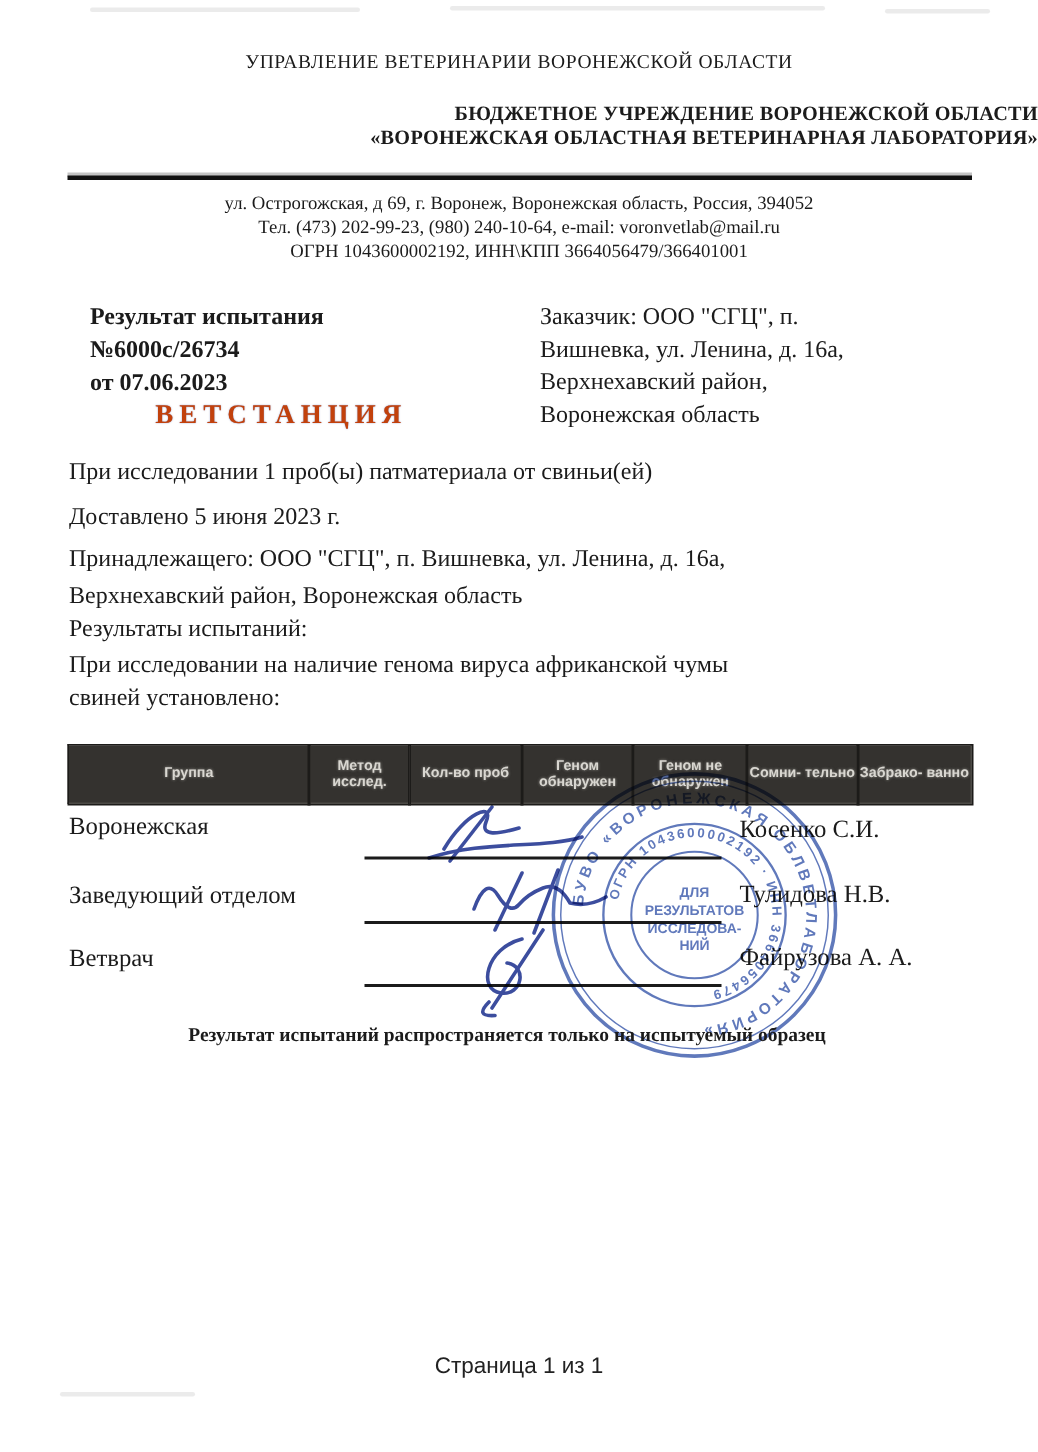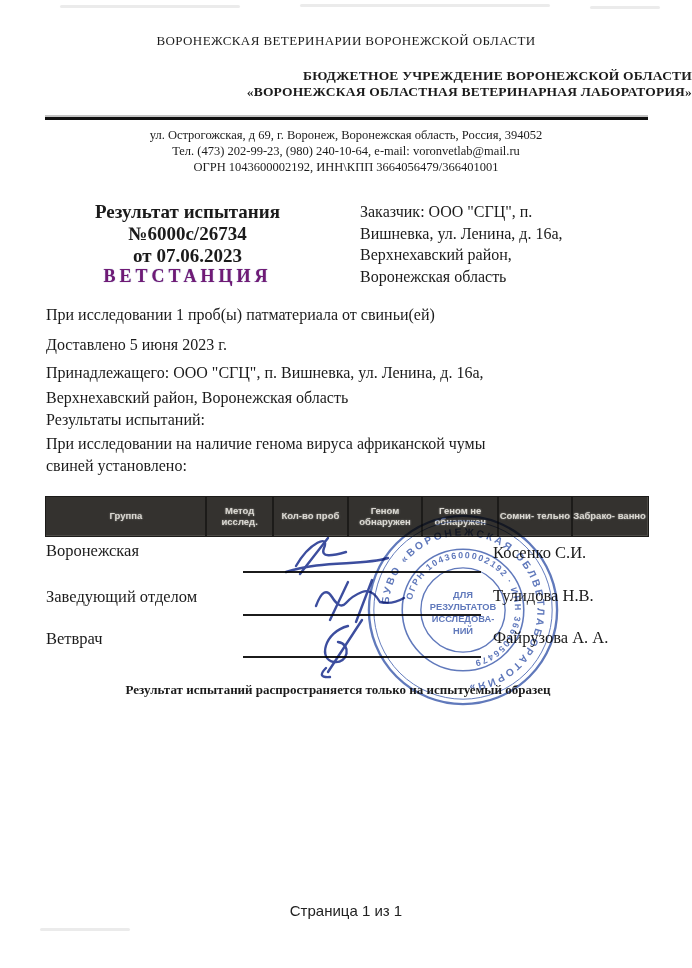--- a/index.html
+++ b/index.html
@@ -15,23 +15,23 @@
   .artifact{position:absolute;background:rgba(110,110,110,.14);border-radius:2px;}
 
   
   .h-authority{left:0;right:0;top:33px;font-size:13px;letter-spacing:.4px;}
   .h-org{left:0;right:0;top:68px;font-size:13.5px;font-weight:bold;line-height:16px;letter-spacing:.2px;text-align:right;}
   .rule{left:45px;width:603px;top:117px;height:3px;background:#101010;box-shadow:0 -2px 0 rgba(16,16,16,.25);}
   .h-addr{left:0;right:0;font-size:12.5px;line-height:16px;}
   .addr1{top:127px;} .addr2{top:143px;} .addr3{top:159px;}
 
   
-  .res-col{left:60px;width:255px;top:201px;font-weight:bold;font-size:19px;line-height:22px;text-align:center;}
+  .res-col{left:60px;width:255px;top:201px;font-weight:bold;font-size:16px;line-height:22px;text-align:left;}
   .vetstation{left:60px;width:255px;top:266px;text-align:center;font-weight:bold;font-size:18px;
-    letter-spacing:4px;color:#701a75;text-shadow:0 0 1px rgba(32,48,135,.55);}
+    letter-spacing:4px;color:#c2410c;text-shadow:0 0 1px rgba(32,48,135,.55);}
   .cust-col{left:360px;width:250px;top:201px;font-size:16px;line-height:21.5px;}
 
   
   .bp{left:46px;width:600px;font-size:16px;line-height:25px;}
   .p1{top:302px;} .p2{top:332px;} .p3{top:360px;} .p4{top:407px;} .p5{top:433px;line-height:22px;}
 
   
   .rtable{left:45px;top:473px;width:603px;border-collapse:collapse;table-layout:fixed;
     font-family:"Liberation Sans", sans-serif;margin-top:23px;}
   .rtable th{
@@ -65,21 +65,21 @@
 </head>
 <body>
 
 <div class="page">
 
   <div class="artifact" style="left:60px;top:5px;width:180px;height:3px;"></div>
   <div class="artifact" style="left:300px;top:4px;width:250px;height:3px;"></div>
   <div class="artifact" style="left:590px;top:6px;width:70px;height:3px;"></div>
   <div class="artifact" style="left:40px;top:928px;width:90px;height:3px;"></div>
 
-  <div class="abs ctr h-authority">ВОРОНЕЖСКАЯ ВЕТЕРИНАРИИ ВОРОНЕЖСКОЙ ОБЛАСТИ</div>
+  <div class="abs ctr h-authority">УПРАВЛЕНИЕ ВЕТЕРИНАРИИ ВОРОНЕЖСКОЙ ОБЛАСТИ</div>
   <div class="abs ctr h-org">
     <div>БЮДЖЕТНОЕ УЧРЕЖДЕНИЕ ВОРОНЕЖСКОЙ ОБЛАСТИ</div>
     <div>«ВОРОНЕЖСКАЯ ОБЛАСТНАЯ ВЕТЕРИНАРНАЯ ЛАБОРАТОРИЯ»</div>
   </div>
   <div class="abs rule"></div>
   <div class="abs ctr h-addr addr1">ул. Острогожская, д 69, г. Воронеж, Воронежская область, Россия, 394052</div>
   <div class="abs ctr h-addr addr2">Тел. (473) 202-99-23, (980) 240-10-64, e-mail: voronvetlab@mail.ru</div>
   <div class="abs ctr h-addr addr3">ОГРН 1043600002192, ИНН\КПП 3664056479/366401001</div>
 
   <div class="abs res-col">

